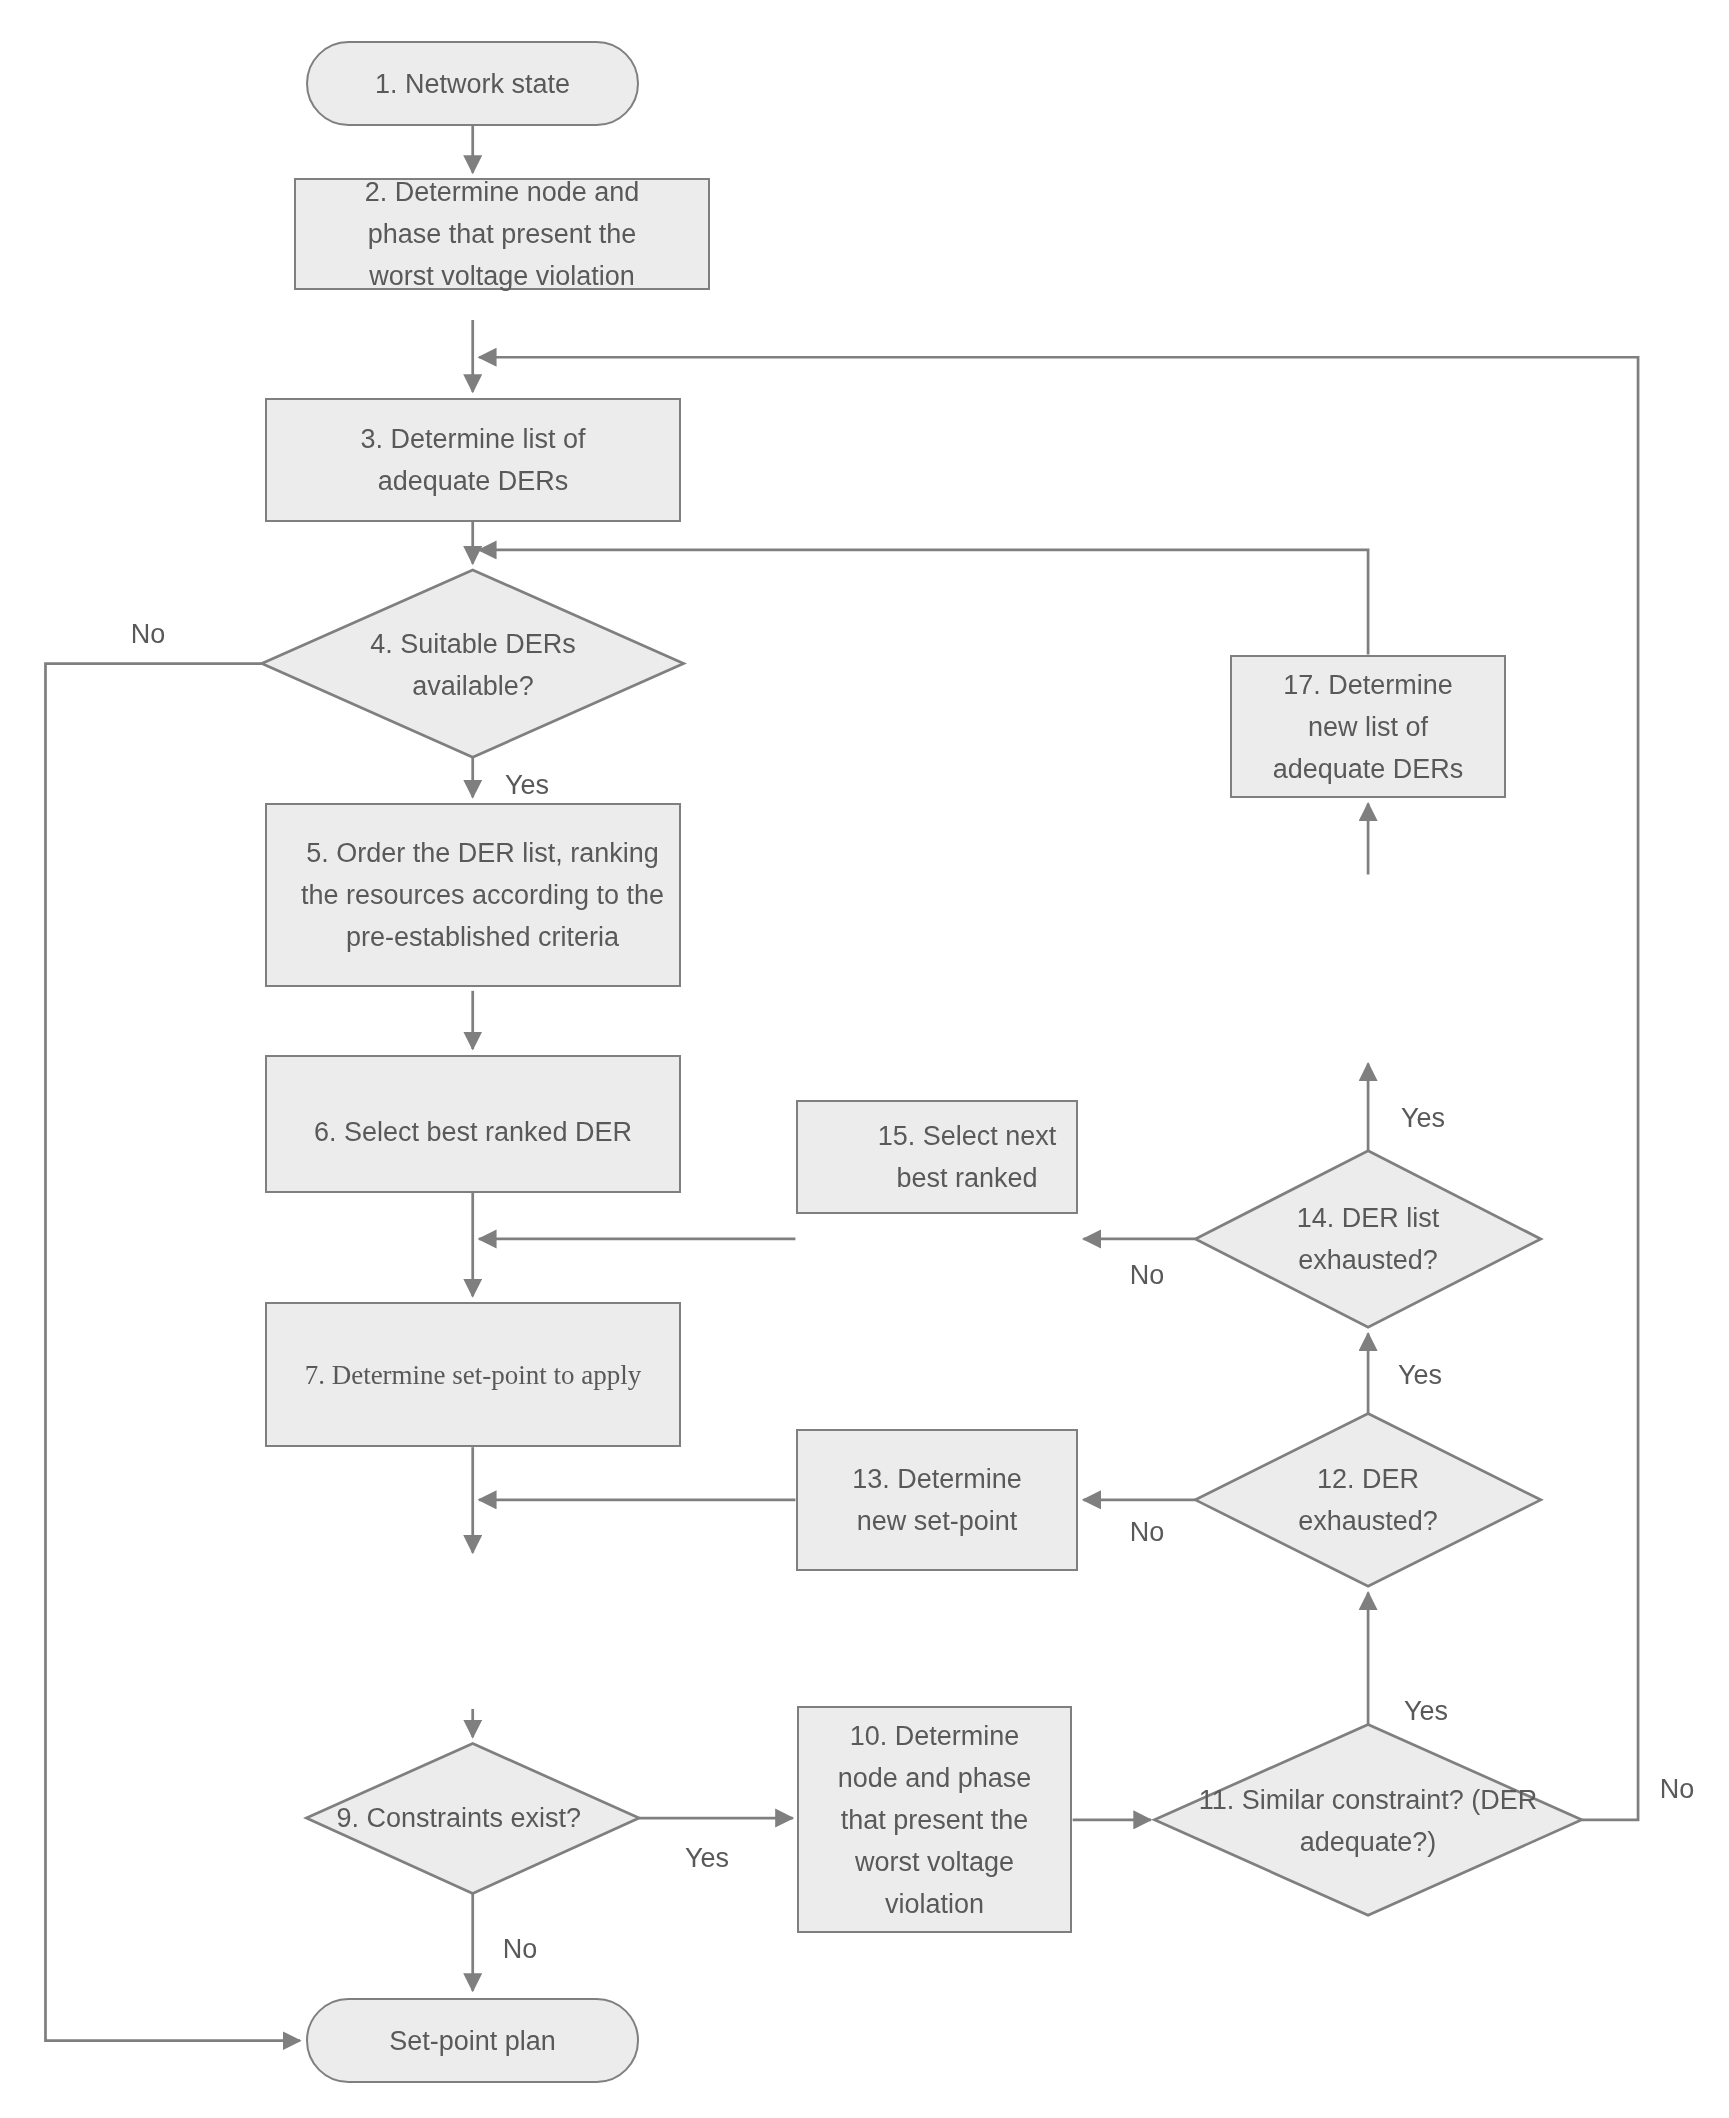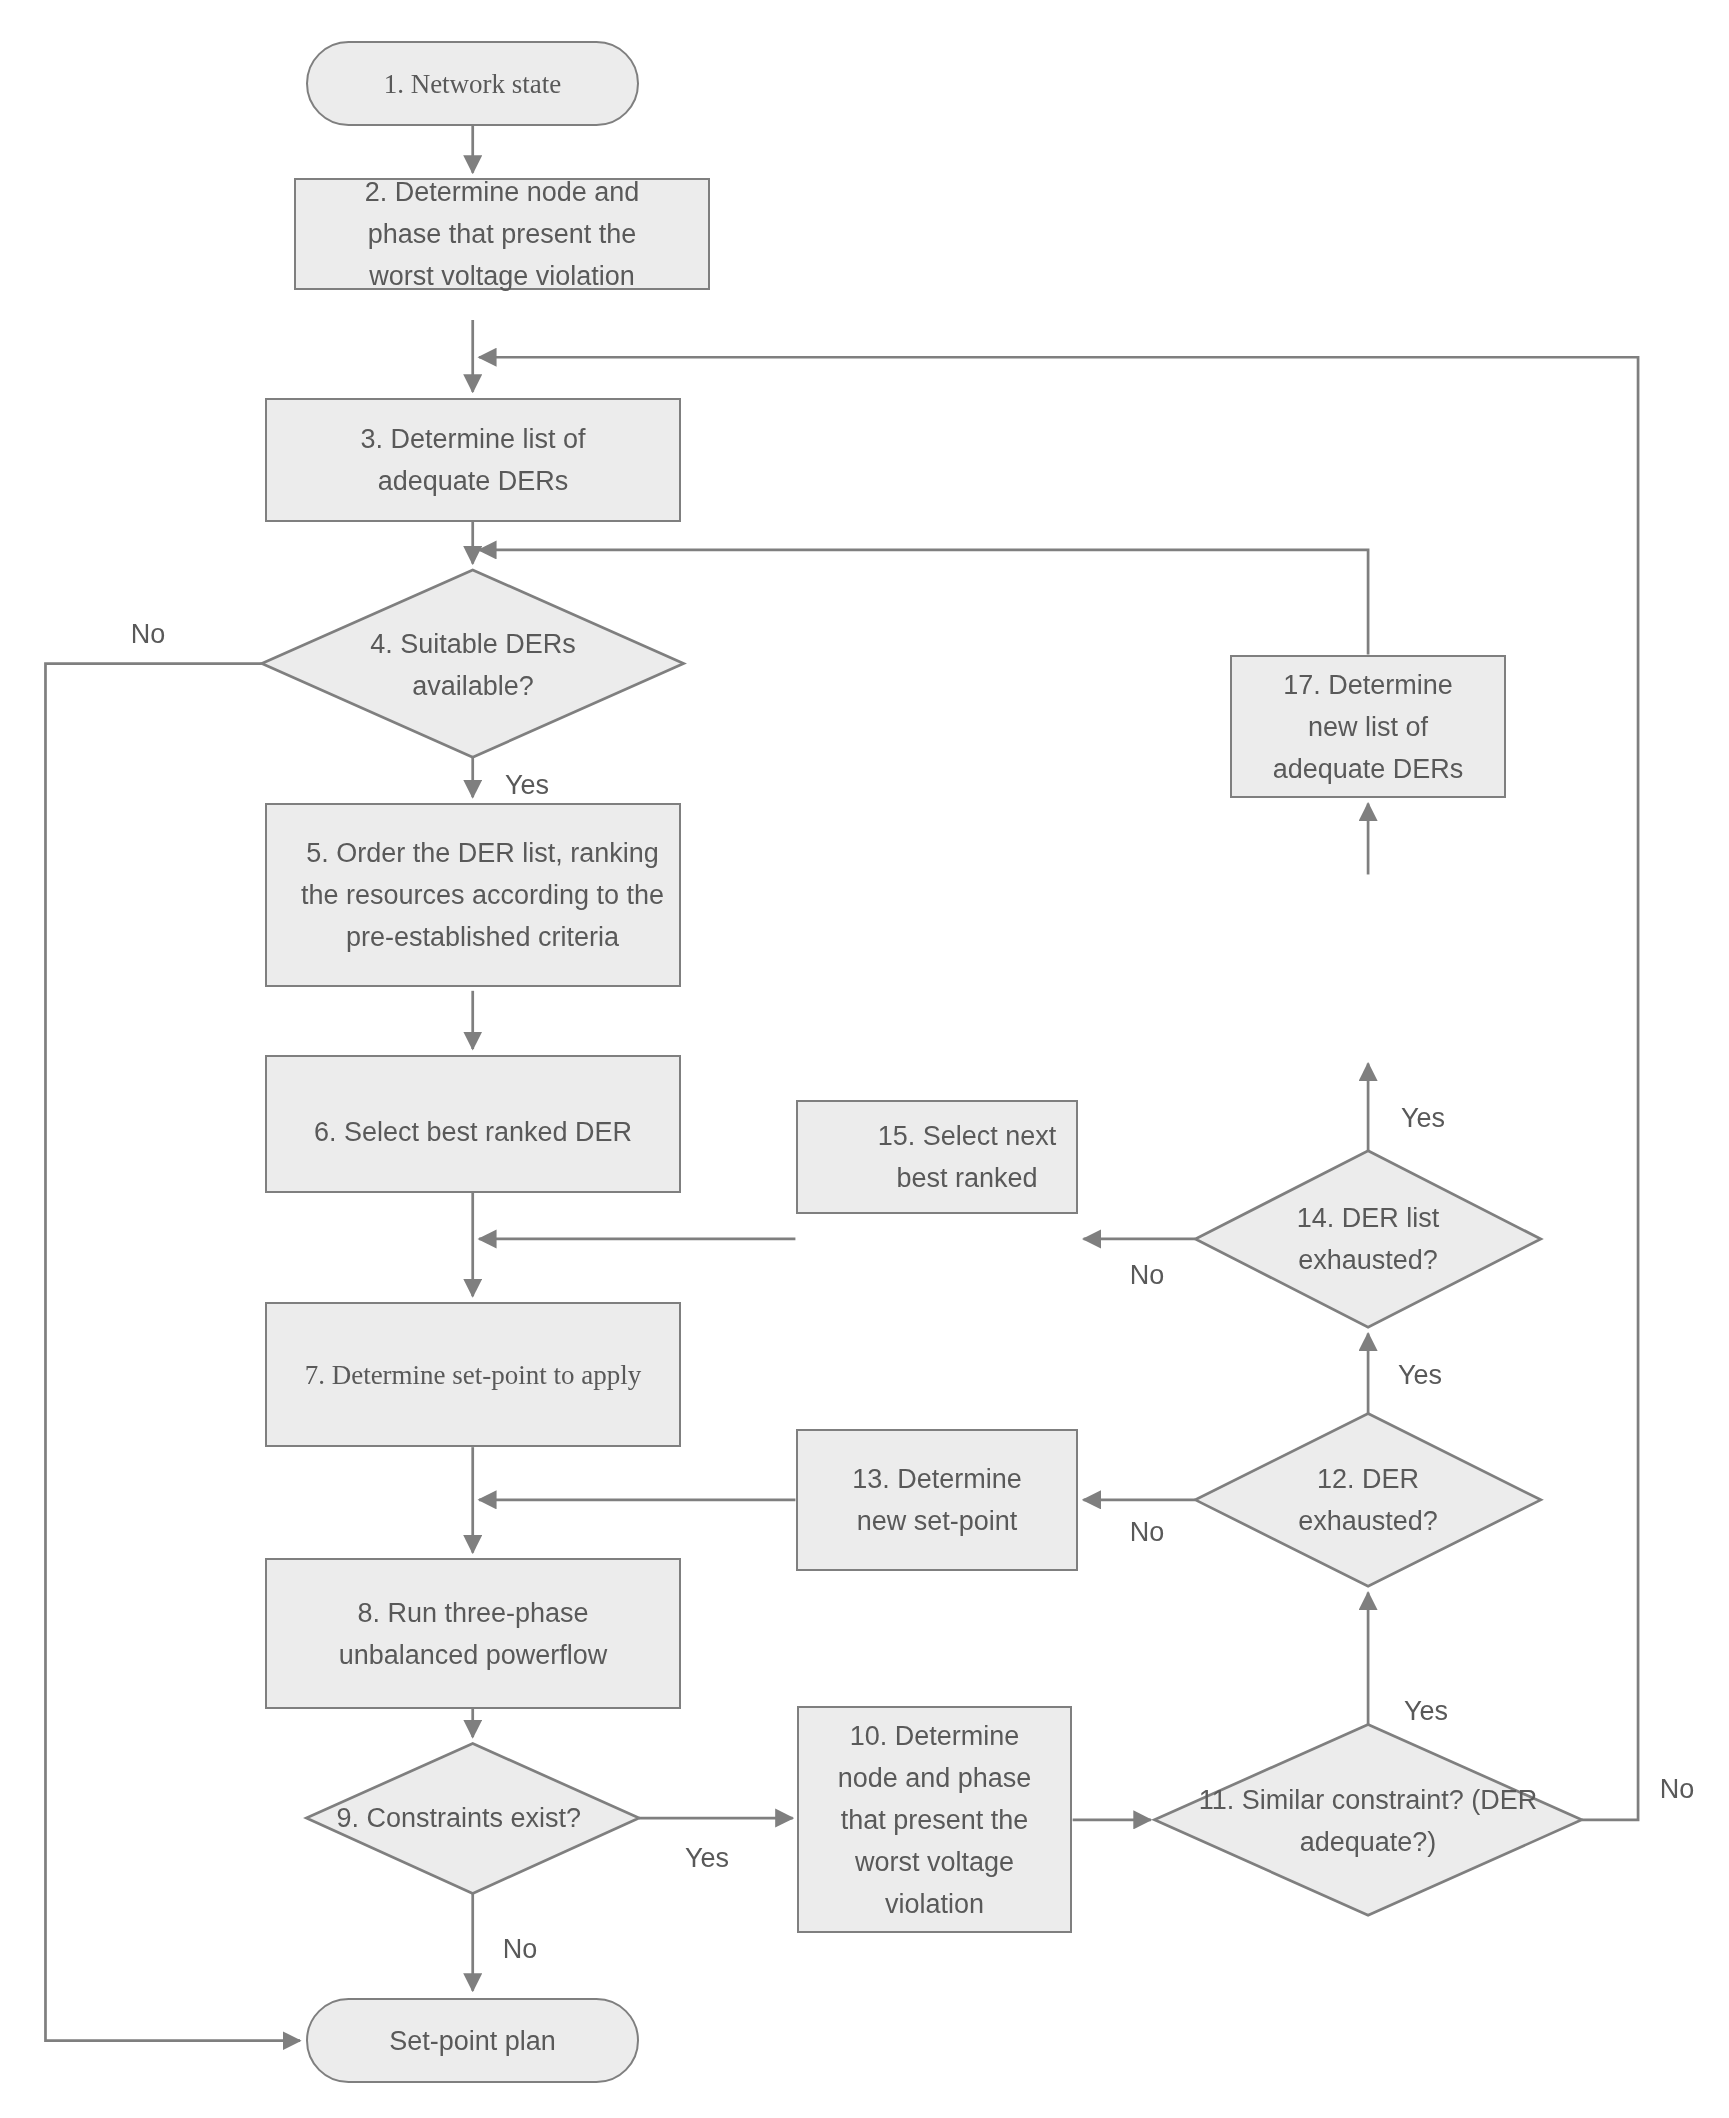--- a/index.html
+++ b/index.html
@@ -30,21 +30,21 @@
     text-align:center;
     font-size:27px;line-height:42px;color:#595959;
     transform:translate(-50%,-50%);
   }
   .elabel{
     position:absolute;
     transform:translate(-50%,-50%);
     font-size:27px;color:#595959;white-space:nowrap;
   }
   
-  #n1 {left:306px;top:41px;  width:333px;height:85px;font-family:Liberation Serif, serif;}
+  #n1 {left:306px;top:41px;  width:333px;height:85px;}
   #n2 {left:265px;top:178px; width:416px;height:112px;margin-left:29px;}
   #n3 {left:265px;top:398px; width:416px;height:124px;}
   #n5 {left:265px;top:803px; width:416px;height:184px;padding-left:19px;}
   #n6 {left:265px;top:1055px;width:416px;height:138px;}
   #n7 {left:265px;top:1302px;width:416px;height:145px;}
   #n8 {left:265px;top:1558px;width:416px;height:151px;}
   #n10{left:797px;top:1706px;width:275px;height:227px;}
   #n13{left:796px;top:1429px;width:282px;height:142px;}
   #n15{left:796px;top:1100px;width:282px;height:114px;justify-content:flex-end;}
   #n16{left:1230px;top:875px;width:276px;height:183px;}
@@ -131,23 +131,20 @@
   </div>
 
   <div class="node" id="n6">
     <span class="txt w440">6. Select best ranked DER</span>
   </div>
 
   <div class="node" id="n7">
     <span class="txt w380">7. Determine set-point to apply</span>
   </div>
 
-  <div class="node" id="n8">
-    <span class="txt w330">8. Run three-phase unbalanced powerflow</span>
-  </div>
 
   <div class="node" id="n10">
     <span class="txt w240">10. Determine node and phase that present the worst voltage violation</span>
   </div>
 
   <div class="node" id="n13">
     <span class="txt w240">13. Determine new set-point</span>
   </div>
 
   <div class="node" id="n15">

